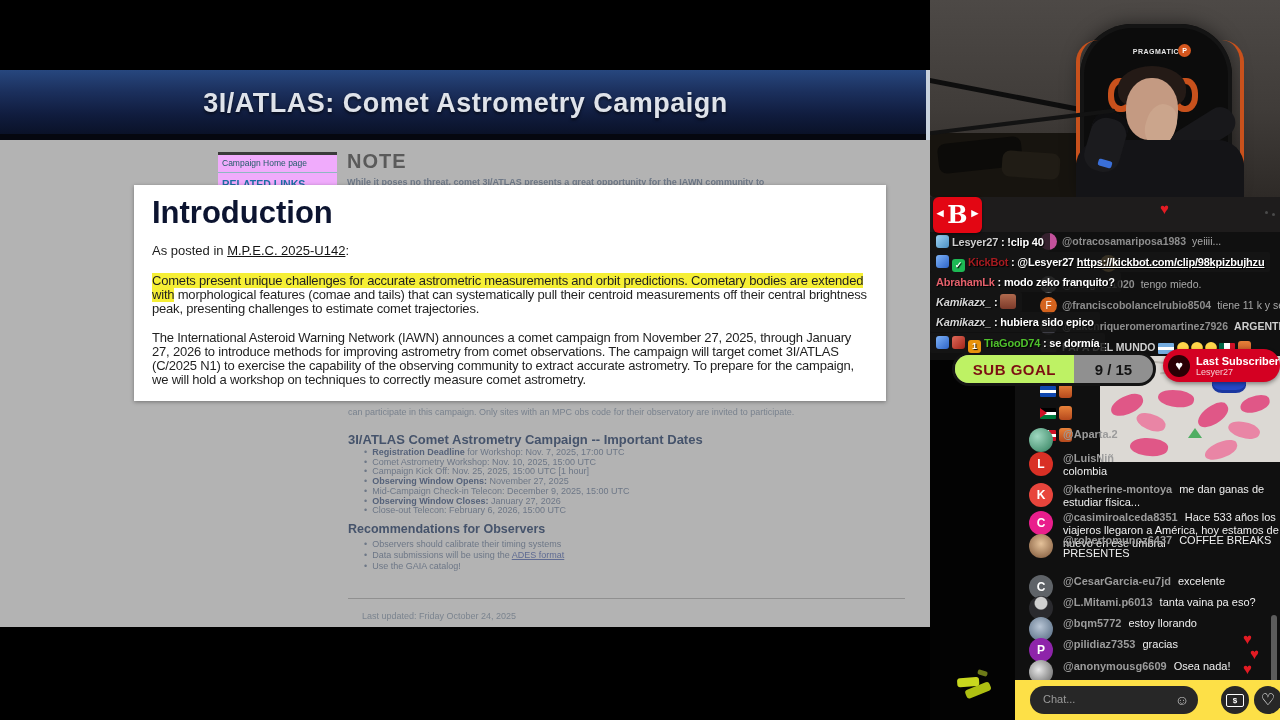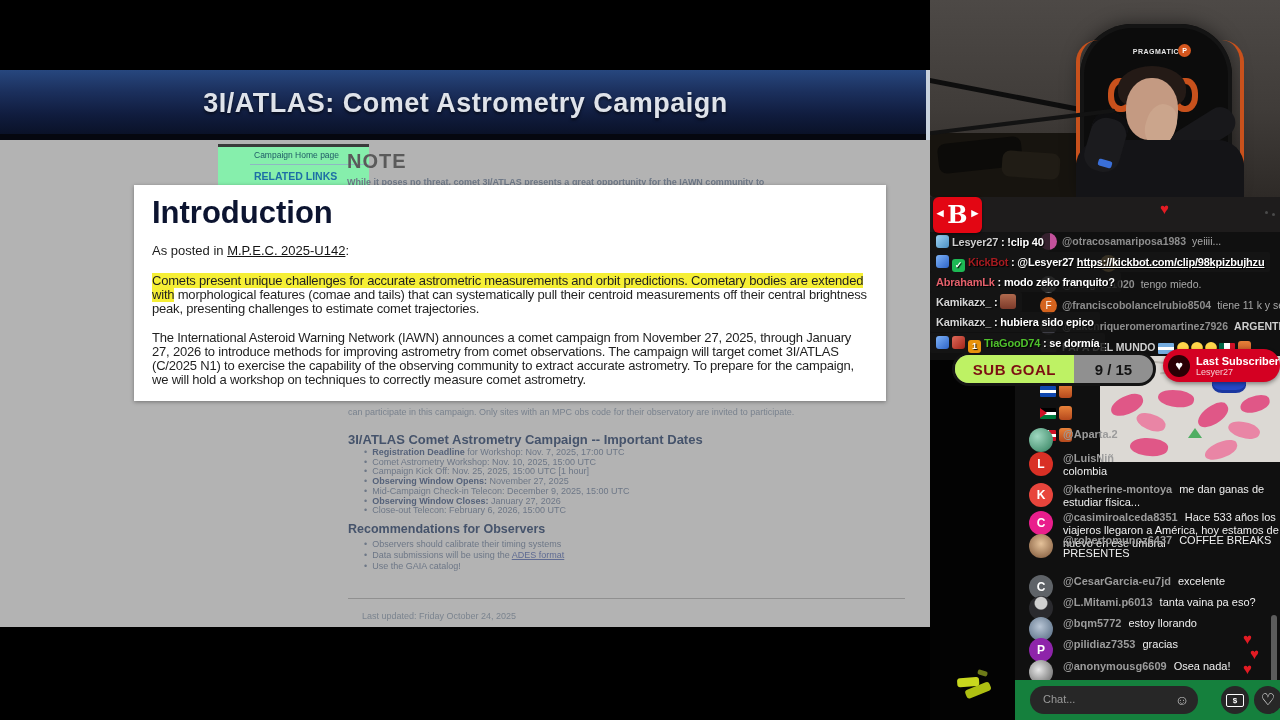--- a/index.html
+++ b/index.html
@@ -7,22 +7,22 @@
           font-family:"Liberation Sans",sans-serif;}
   
   .blue-header{position:absolute;left:0;top:70px;width:931px;height:64px;
     background:linear-gradient(180deg,#27477e 0%,#1b2f5c 35%,#101c3e 70%,#0a1228 100%);
     border-bottom:6px solid #05070f;}
   .blue-header .title{position:absolute;left:0;right:0;top:18px;text-align:center;
     font-size:27px;font-weight:bold;color:#dfe3ea;letter-spacing:0.5px;
     text-shadow:0 2px 3px rgba(0,0,0,0.6);}
   .win-edge{position:absolute;left:926px;top:70px;width:4px;height:120px;background:#c8d2dd;}
   .page-body{position:absolute;left:0;top:140px;width:930px;height:487px;background:#b3b3b3;}
-  .sidebar-box{position:absolute;left:218px;top:4px;width:119px;height:46px;
-    background:#86efac;border-top:3px solid #3a3a3a;padding-left:32px;}
+  .sidebar-box{position:absolute;left:218px;top:12px;width:119px;height:46px;
+    background:#f0abfc;border-top:3px solid #3a3a3a;}
   .sb-home{font-size:8.5px;color:#1e5a66;padding:3px 4px 4px 4px;border-bottom:1px solid #8fb7c2;}
   .sb-rel{font-size:10.5px;font-weight:bold;color:#1d6fa5;padding:5px 4px;}
   .note-h{position:absolute;left:347px;top:10px;font-size:20px;font-weight:bold;color:#5a5a5a;letter-spacing:1px;}
   .note-b{position:absolute;left:347px;top:37px;width:545px;font-size:9px;font-weight:bold;color:#6e7887;
     white-space:nowrap;overflow:hidden;}
   .cutoff{position:absolute;left:348px;top:268px;width:545px;font-size:9px;line-height:9.5px;color:#79828e;}
   .dates-h{position:absolute;left:348px;top:292px;font-size:13px;font-weight:bold;color:#45536b;}
   .dates-list{position:absolute;left:364px;top:308px;font-size:9px;line-height:9.7px;color:#6d7787;}
   .dates-list .li::before{content:"•";margin-right:5px;color:#6d7787;}
   .dates-list .b{font-weight:bold;color:#55627a;}
@@ -110,21 +110,21 @@
     font-size:11px;font-weight:bold;letter-spacing:-0.2px;line-height:20px;padding:0 6px;white-space:nowrap;
     text-shadow:1px 1px 1px #000;border-radius:2px;}
   .ov-row .badge{display:inline-block;width:13px;height:13px;border-radius:3px;vertical-align:-2px;margin-right:3px;}
   .b-cube{background:linear-gradient(135deg,#9fd4f5,#4a90c4);}
   .b-blue{background:linear-gradient(135deg,#7fb3f7,#2d64c8);}
   .b-red{background:linear-gradient(135deg,#e06a5a,#a22418);}
   .b-check{background:#1db954;border-radius:50%;color:#fff;font-size:9px;line-height:13px;text-align:center;font-weight:bold;}
   .b-medal{background:#e8920c;border-radius:50%;color:#fff;font-size:9px;line-height:13px;text-align:center;font-weight:bold;}
   .ov-emote{display:inline-block;width:16px;height:15px;background:linear-gradient(180deg,#b06a4e,#7c3a2a);border-radius:3px;vertical-align:-3px;}
   .u-lesyer{color:#cfcfcf;} .u-kickbot{color:#a61b20;} .u-abraham{color:#e4606b;}
-  .u-kami{color:#d6d6d6;} .u-tia{color:#4fc12c;}
+  .u-kami{color:#d6d6d6;font-style:italic;} .u-tia{color:#4fc12c;}
   .ov-link{text-decoration:underline;cursor:pointer;}
   
   .blogo{position:absolute;left:933px;top:197px;width:49px;height:36px;background:#e30613;border-radius:6px;
     display:flex;align-items:center;justify-content:center;box-shadow:0 1px 3px rgba(0,0,0,0.5);}
   .blogo .bchar{color:#fff;font-size:24px;font-weight:bold;font-family:"DejaVu Serif",serif;line-height:30px;}
   .blogo .arr{position:absolute;color:#fff;font-size:13px;font-weight:bold;top:8px;}
   .blogo .al{left:4px;} .blogo .ar2{right:4px;}
   
   .yt-row{position:absolute;left:1015px;width:265px;padding-left:48px;box-sizing:border-box;font-size:11px;line-height:13px;color:#efefef;}
   .yt-row .u{font-weight:bold;color:#9b9b9b;margin-right:7px;}
@@ -132,21 +132,21 @@
   .av-l{background:#d93025;} .av-k{background:#e8453c;} .av-c1{background:#e91e8c;}
   .av-c2{background:#5f6368;} .av-p{background:#8e24aa;}
   .av-ph-green{background:radial-gradient(circle at 35% 35%,#9fd8c0,#2e7d5b);}
   .av-ph-face{background:radial-gradient(circle at 50% 40%,#e5c29a,#7a5336);}
   .av-ph-dark{background:radial-gradient(circle at 50% 30%,#cfcfcf 0 28%,#2a2a2e 34%);}
   .av-ph-slate{background:radial-gradient(circle at 45% 40%,#b9c6d6,#4a6078);}
   .av-ph-gray{background:radial-gradient(circle at 40% 40%,#e8e8e8,#5a5a5a);}
   .scrollbar{position:absolute;left:1271px;top:615px;width:6px;height:78px;background:#5c5c5c;border-radius:3px;}
   .scroll-down{position:absolute;left:1265px;top:697px;color:#9a9a9a;font-size:11px;}
   
-  .input-bar{position:absolute;left:1015px;top:680px;width:265px;height:40px;background:#15803d;}
+  .input-bar{position:absolute;left:1015px;top:680px;width:265px;height:40px;background:#fde047;}
   .chat-pill{position:absolute;left:15px;top:6px;width:168px;height:28px;background:#272727;border-radius:14px;}
   .chat-ph{position:absolute;left:13px;top:7px;font-size:11px;color:#9a9a9a;}
   .smiley{position:absolute;right:6px;top:4px;width:20px;height:20px;border-radius:50%;color:#cfcfcf;font-size:14px;text-align:center;line-height:20px;}
   .round-btn{position:absolute;top:6px;width:28px;height:28px;border-radius:50%;background:#272727;color:#fff;text-align:center;}
   .dollar-ic{display:inline-block;margin-top:8px;width:16px;height:11px;border:1.5px solid #fff;border-radius:2px;font-size:8px;font-weight:bold;line-height:11px;color:#fff;}
   .heart-ic{font-size:16px;line-height:28px;color:#fff;}
   
   .graffiti{position:absolute;left:957px;top:672px;width:40px;height:36px;transform:rotate(-12deg);}
   .graffiti .s1{position:absolute;left:2px;top:4px;width:22px;height:9px;background:#c8d71e;border-radius:3px;transform:rotate(8deg);}
   .graffiti .s2{position:absolute;left:8px;top:14px;width:26px;height:9px;background:#aebf12;border-radius:3px;transform:rotate(-10deg);}

